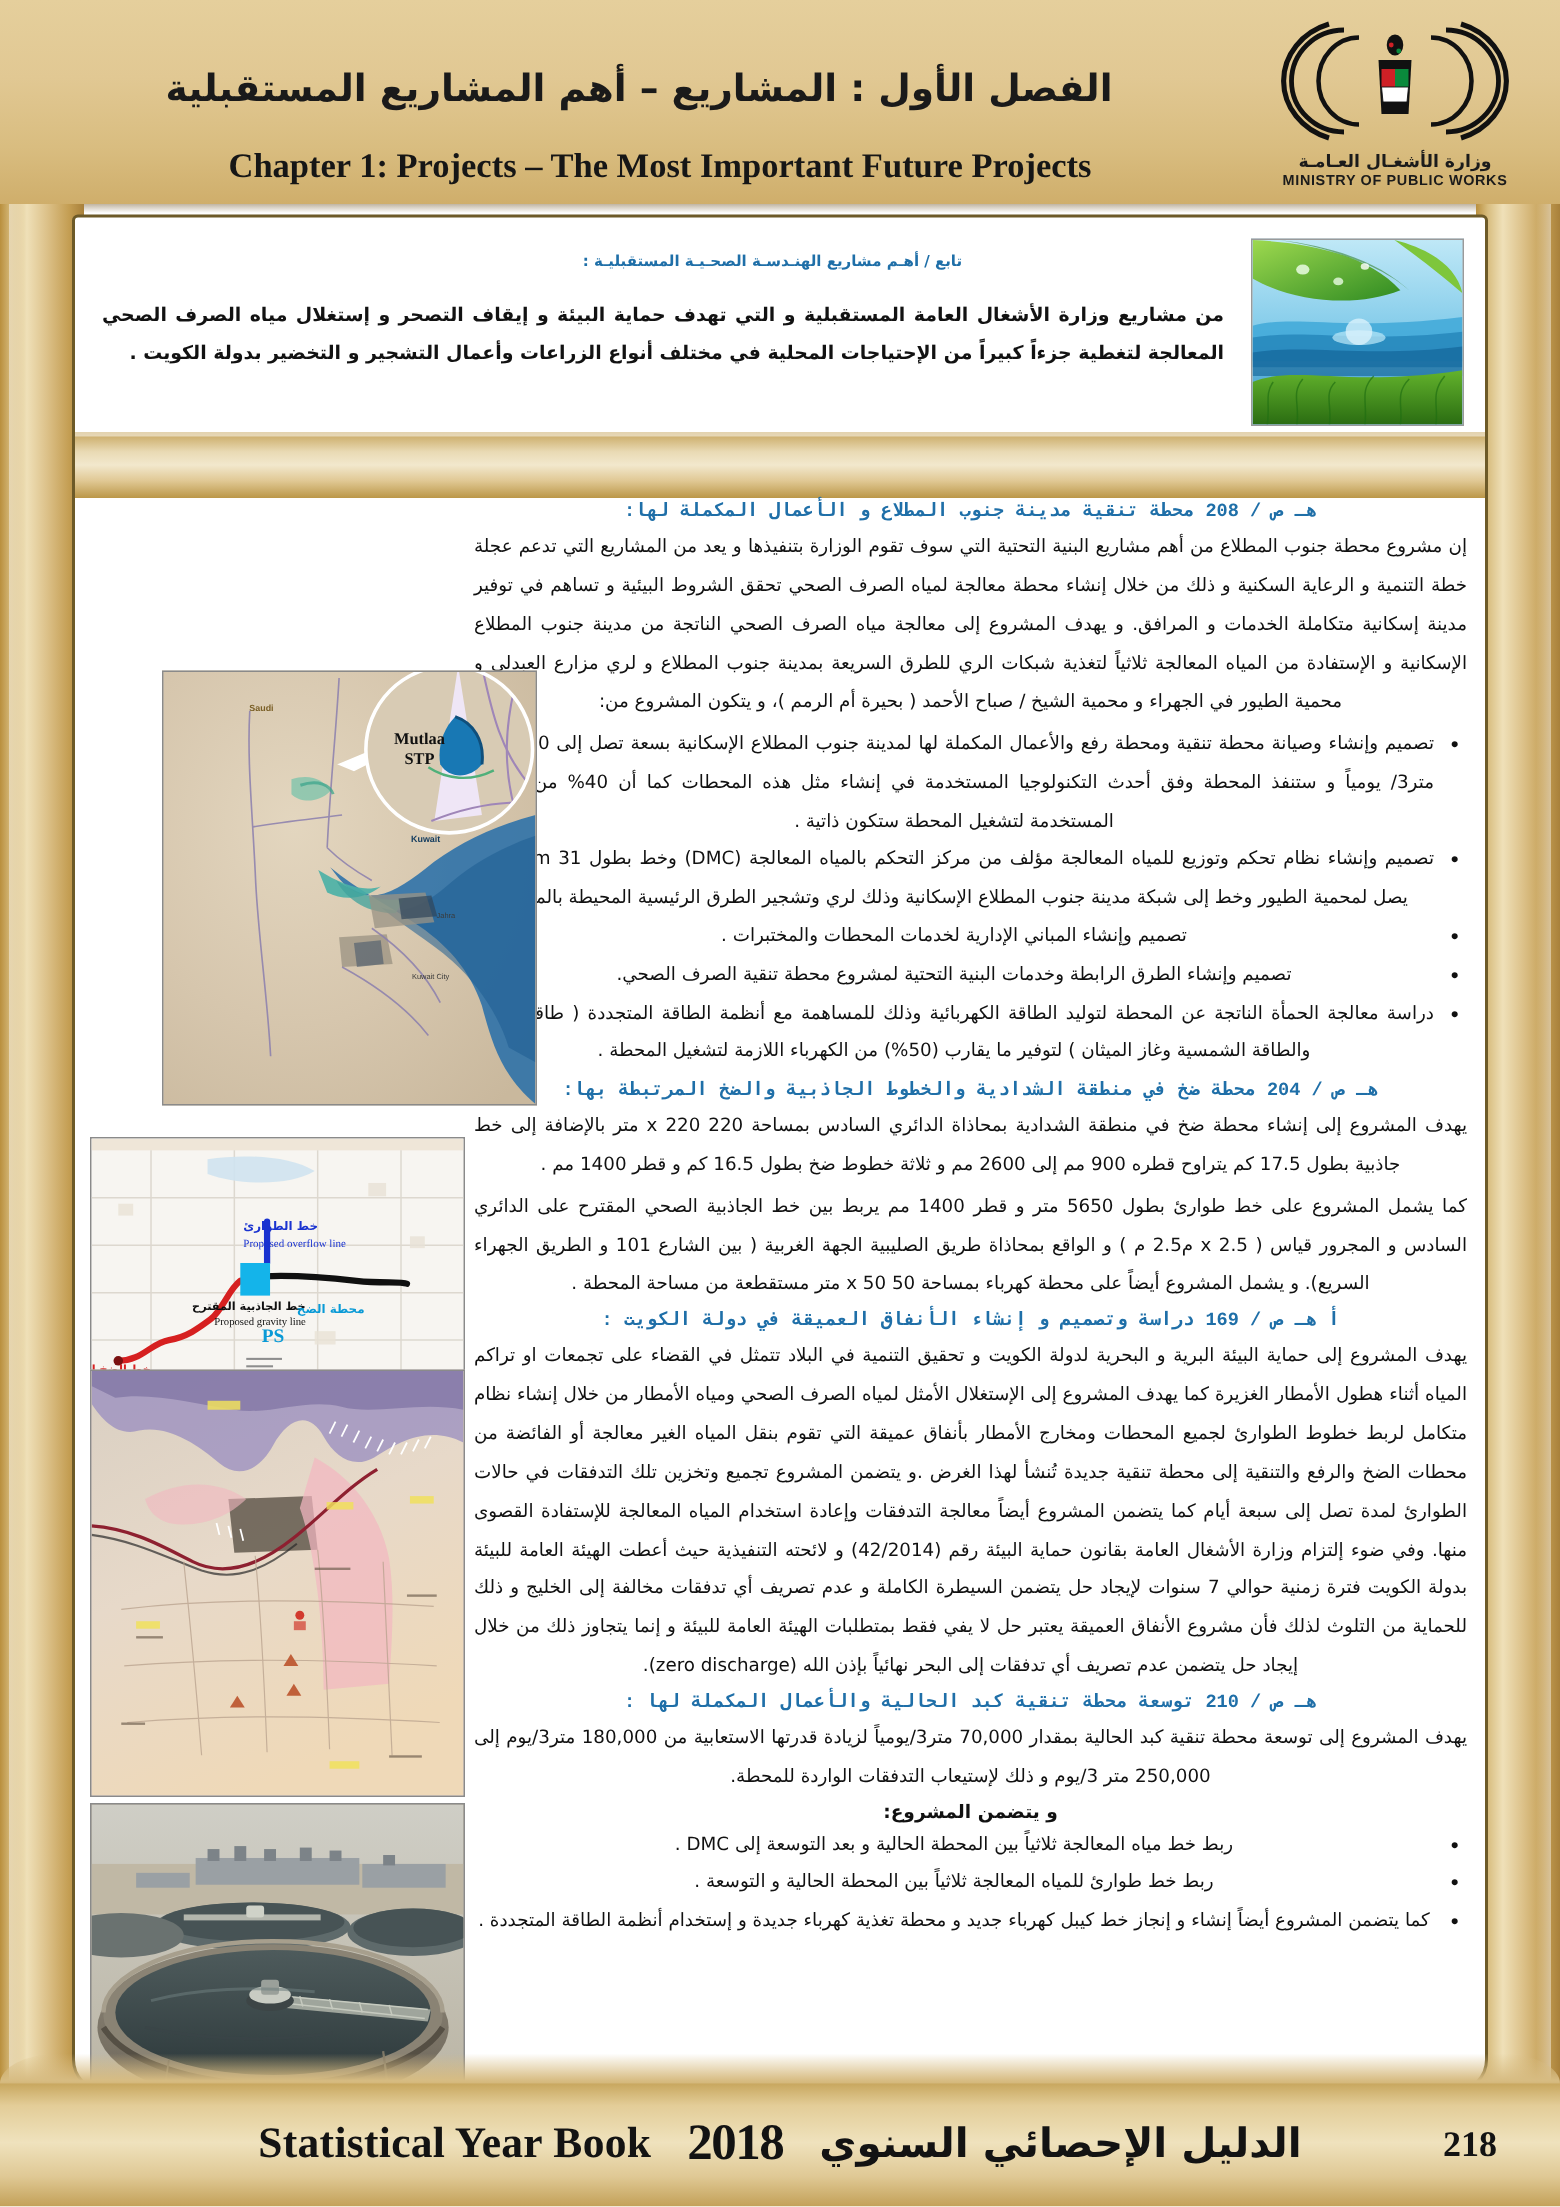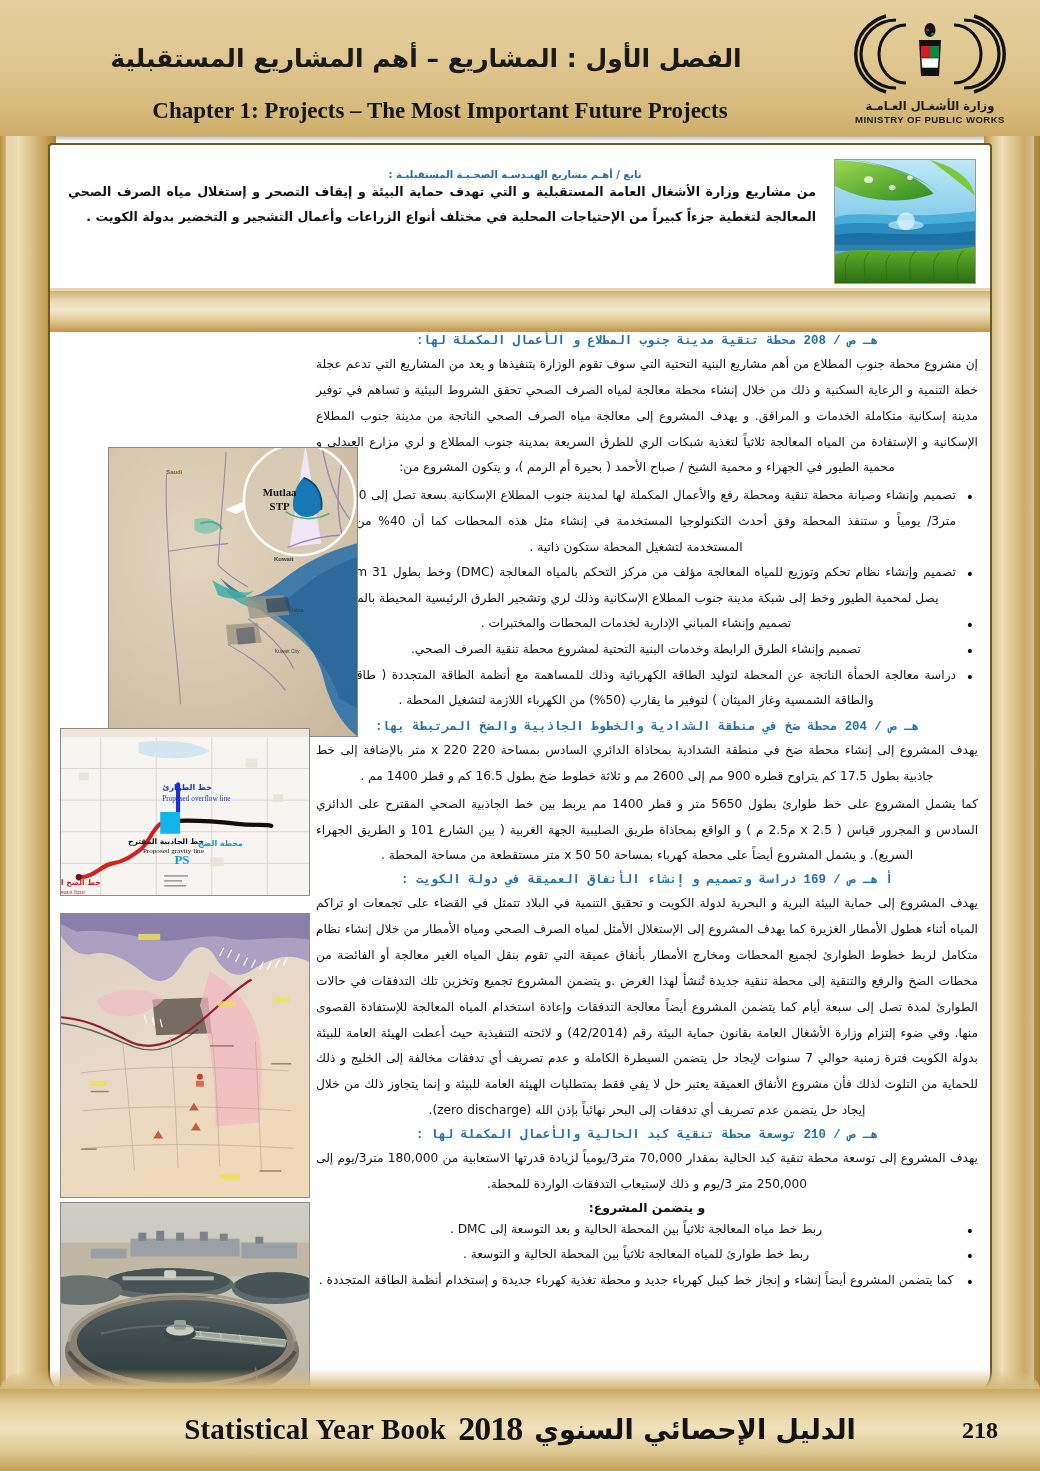--- a/index.html
+++ b/index.html
@@ -140,21 +140,21 @@
     position: absolute;
     top: 10px; right: 160px; left: 150px;
     text-align: center;
     font-family: "DejaVu Sans", sans-serif;
     font-size: 10px; font-weight: 700;
     color: #1f6fa8;
     letter-spacing: .6px;
   }
   .intro-body {
     position: absolute;
-    top: 20px; right: 160px; left: 4px;
+    top: 38px; right: 160px; left: 4px;
     text-align: justify;
     font-family: "DejaVu Sans", sans-serif;
     font-size: 12.6px; font-weight: 700;
     color: #121212;
     line-height: 2.0;
     direction: rtl;
   }
 
   
   .gold-strip {
@@ -248,36 +248,36 @@
     position: absolute;
     left: 0;
     border: 1px solid #8a8a8a;
     overflow: hidden;
     background: #eee;
   }
 
   
   #fig-map { top: 115px; width: 250px; height: 290px; background:#d9cdb6;margin-left:48px; }
   
-  #fig-schem { top: 396px; width: 250px; height: 168px; background:#f4f2ee; }
+  #fig-schem { top: 426px; width: 250px; height: 168px; background:#f4f2ee; }
   
   #fig-plan { top: 581px; width: 250px; height: 285px; background:#e4d5cb; }
   
   #fig-plant { top: 870px; width: 250px; height: 210px; background:#b9b3a4; }
 
   .fig svg, .fig .ph { display:block; width:100%; height:100%; }
 
   
   .footer {
     position: absolute;
     left: 0; right: 0; bottom: 0; height: 82px;
   }
   .footer-inner{
     position:absolute; left:0; right:0; top:14px; height:52px;
-    display:flex; align-items:center; justify-content:center; gap:12px;
+    display:flex; align-items:center; justify-content:center; gap:24px;
     direction: ltr;
   }
   .f-en {
     font-family: "Liberation Serif", serif;
     font-size: 29px; font-weight: 700; color: #131313;
     letter-spacing: .2px;
   }
   .f-year {
     font-family: "Liberation Serif", serif;
     font-size: 34px; font-weight: 700; color: #131313;

